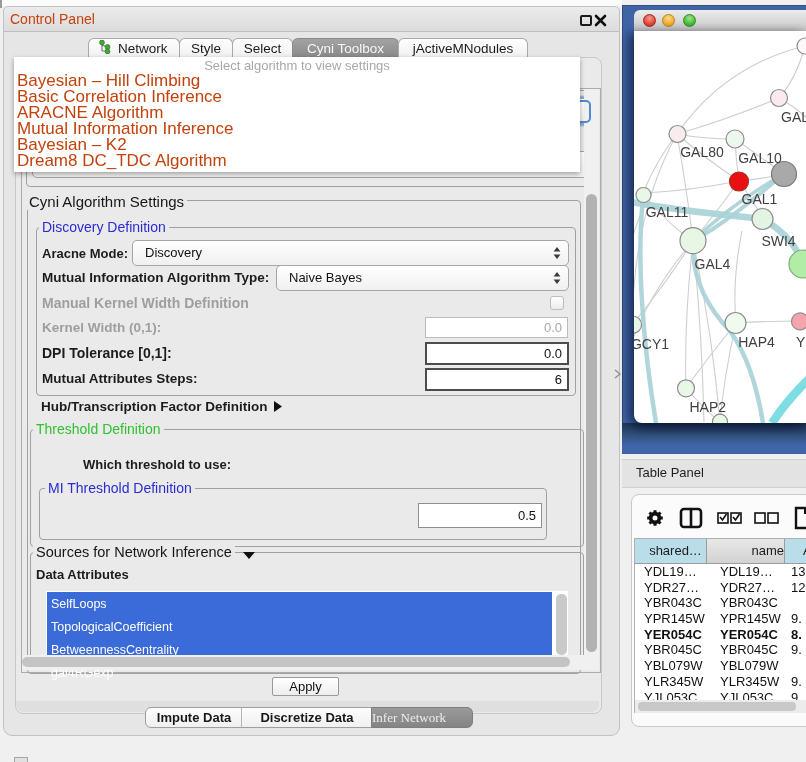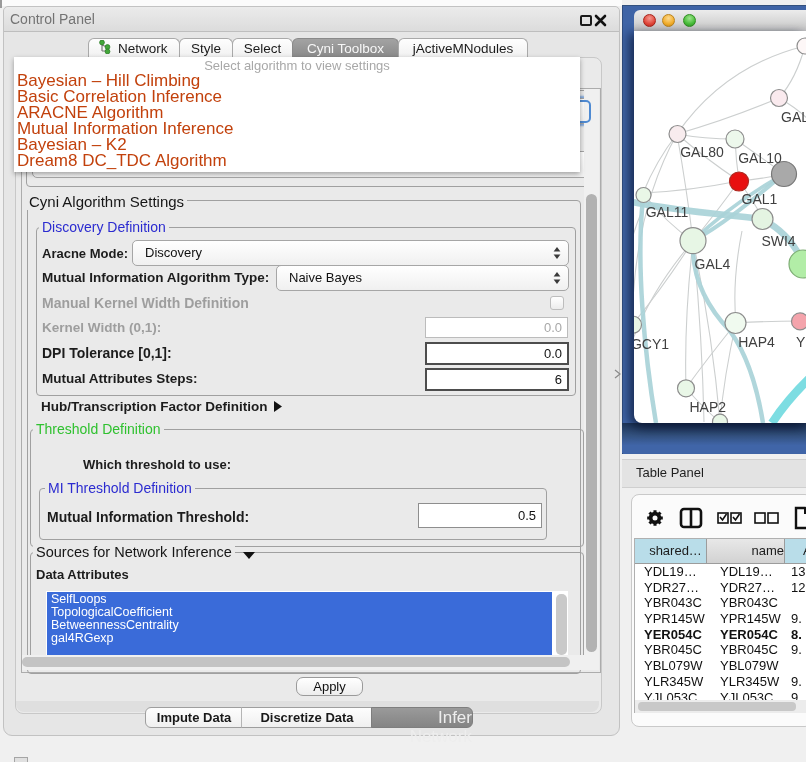--- a/index.html
+++ b/index.html
@@ -26,21 +26,21 @@
 <div id="stage">
 
 <div class="abs" style="left:0;top:0;width:622px;height:6px;background:#fbfbfb;"></div>
 <div class="abs" style="left:0;top:0;width:2px;height:8px;background:#9a9a9a;"></div>
 
 <div class="abs" id="win" style="left:3px;top:6px;width:615px;height:728px;background:#e6e6e6;
  border:1px solid #c2c2c2;border-radius:5px 5px 9px 9px;">
 
   <div class="abs" style="left:0;top:0;right:0;height:24px;background:linear-gradient(#ebebeb,#dcdcdc);
    border-bottom:1px solid #bebebe;border-radius:5px 5px 0 0;"></div>
-  <div class="abs" style="left:6px;top:4px;font-size:14px;color:#737373;">Control Panel</div>
+  <div class="abs" style="left:6px;top:4px;font-size:14px;color:#c2410c;">Control Panel</div>
   <div class="abs" style="left:576px;top:8px;width:8px;height:7px;border:2px solid #1a1a1a;border-radius:2px;"></div>
   <svg class="abs" style="left:590px;top:7px;" width="13" height="13" viewBox="0 0 13 13">
     <path d="M2 2 L11 11 M11 2 L2 11" stroke="#111" stroke-width="2.6" stroke-linecap="round"></path>
   </svg>
 </div>
 
 <div class="abs" style="left:15px;top:57px;width:585px;height:655px;background:#eaeaea;
  border:1px solid #c8c8c8;border-radius:8px;"></div>
 
 <div class="tab" style="left:88px;width:90px;text-align:left;"><span style="margin-left:29px;">Network</span></div>
@@ -101,53 +101,52 @@
 <div class="abs b13" style="left:41px;top:399px;font-size:13.5px;">Hub/Transcription Factor Definition</div>
 <svg class="abs" style="left:272px;top:400px;" width="12" height="13" viewBox="0 0 12 13">
   <path d="M2 1 L10 6.5 L2 12 Z" fill="#111"></path>
     </svg>
 
 <div class="abs grp" style="left:30px;top:429px;width:552px;height:116px;"></div>
 <div class="grplab" style="left:33px;top:421px;font-size:14px;color:#2fc12f;">Threshold Definition</div>
 <div class="abs b13" style="left:83px;top:457px;">Which threshold to use:</div>
 <div class="abs grp" style="left:39px;top:488px;width:506px;height:50px;"></div>
 <div class="grplab" style="left:45px;top:480px;font-size:14px;color:#2b2bd0;">MI Threshold Definition</div>
-<div class="abs b13" style="left:47px;top:509px;font-size:14px;">Mutual Information Threshold:</div>
 <div class="abs field" style="left:418px;top:503px;width:117px;height:23px;border:1px solid #8e8e8e;
  padding-right:5px;line-height:23px;">0.5</div>
 
 <div class="abs grp" style="left:30px;top:552px;width:552px;height:112px;"></div>
 <div class="grplab" style="left:33px;top:544px;font-size:14.5px;color:#161616;">Sources for Network Inference</div>
 <svg class="abs" style="left:242px;top:550px;" width="14" height="10" viewBox="0 0 14 10">
   <path d="M1 2 L13 2 L7 9 Z" fill="#111"></path>
     </svg>
 <div class="abs b13" style="left:36px;top:567px;">Data Attributes</div>
 <div class="abs" style="left:46px;top:591px;width:522px;height:65px;background:#ffffff;"></div>
 <div class="abs" style="left:47px;top:592px;width:505px;height:63px;background:#3a6bd9;"></div>
-<div class="abs" style="left:51px;top:593px;font-size:12.5px;color:#fff;line-height:13px;">
+<div class="abs" style="left:51px;top:593px;font-size:12.5px;color:#fff;line-height:23px;">
  SelfLoops<br>TopologicalCoefficient<br>BetweennessCentrality<br>gal4RGexp</div>
 <div class="abs" style="left:556px;top:594px;width:11px;height:61px;background:#c9c9c9;border-radius:5px;"></div>
 
 <div class="abs" style="left:22px;top:655px;width:577px;height:15px;background:#f0f0f0;"></div>
 <div class="abs" style="left:22px;top:657px;width:548px;height:10px;background:#c4c4c4;border-radius:5px;"></div>
 
 <div class="abs" style="left:584px;top:89px;width:15px;height:581px;background:#f0f0f0;"></div>
 <div class="abs" style="left:586px;top:194px;width:11px;height:458px;background:#b2b2b2;border-radius:6px;"></div>
 
 <div class="abs" style="left:272px;top:677px;width:65px;height:17px;background:linear-gradient(#ffffff,#ededed);
- border:1px solid #9a9a9a;border-radius:7px;font-size:13px;color:#111;text-align:center;line-height:17px;margin-left:24px;">Apply</div>
+ border:1px solid #9a9a9a;border-radius:2px;font-size:13px;color:#111;text-align:center;line-height:17px;">Apply</div>
 
 <div class="abs" style="left:16px;top:701px;width:583px;height:11px;background:#dfdfdf;border-radius:0 0 8px 8px;"></div>
 
 <div class="abs" style="left:145px;top:707px;width:96px;height:19px;background:linear-gradient(#fdfdfd,#f0f0f0);
  border:1px solid #9e9e9e;border-radius:6px 0 0 6px;font-size:13px;font-weight:700;color:#191919;text-align:center;line-height:19px;">Impute Data</div>
 <div class="abs" style="left:241px;top:707px;width:130px;height:19px;background:linear-gradient(#fdfdfd,#f0f0f0);
  border:1px solid #9e9e9e;border-left:1px solid #b5b5b5;font-size:13px;font-weight:700;color:#191919;text-align:center;line-height:19px;">Discretize Data</div>
 <div class="abs" style="left:371px;top:707px;width:100px;height:19px;background:linear-gradient(#9a9a9a,#848484);
- border:1px solid #7e7e7e;border-radius:0 6px 6px 0;font-size:17px;color:#ededed;text-align:right;line-height:19px;">Infer Network</div>
+ border:1px solid #7e7e7e;border-radius:0 6px 6px 0;font-size:13px;color:#ededed;text-align:left;line-height:19px;font-family:Liberation Serif, serif;">Infer Network</div>
 
 <div class="abs" style="left:14px;top:757px;width:12px;height:12px;background:#e0e0e0;border:1px solid #a5a5a5;"></div>
 
 <div class="abs" style="left:14px;top:57px;width:566px;height:115px;background:#ffffff;
  box-shadow:0 2px 5px rgba(0,0,0,.35);z-index:5;">
   <div class="abs" style="left:0;top:1px;width:100%;text-align:center;font-size:13px;color:#a8a8a8;">Select algorithm to view settings</div>
   <div class="ditem" style="top:16px;">Bayesian – Hill Climbing</div>
   <div class="ditem" style="top:32px;">Basic Correlation Inference</div>
   <div class="ditem" style="top:48px;font-weight:400;">ARACNE Algorithm</div>
   <div class="ditem" style="top:64px;">Mutual Information Inference</div>

